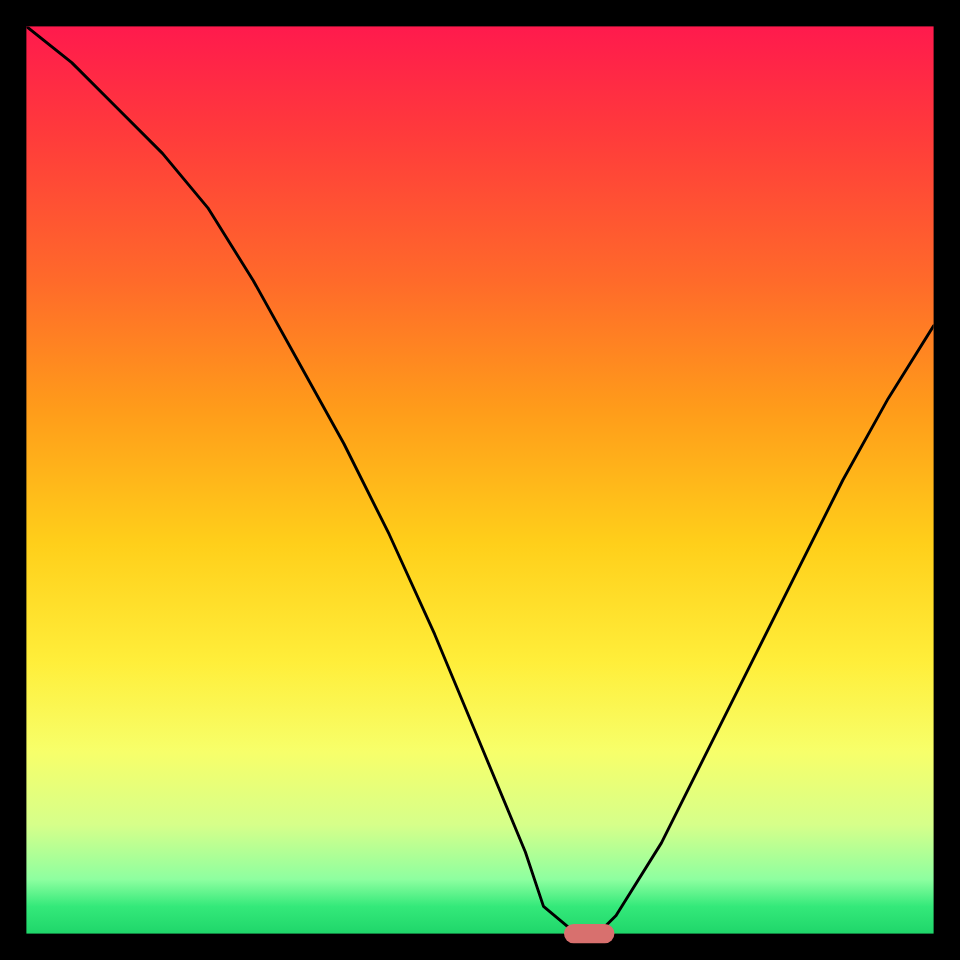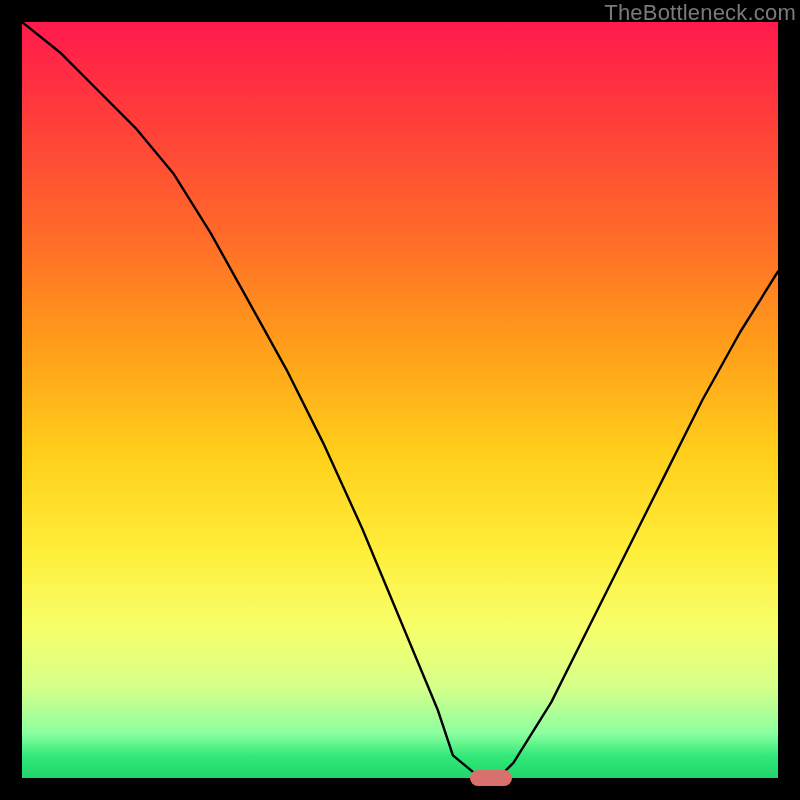--- a/index.html
+++ b/index.html
@@ -70,15 +70,14 @@
   <div class="plot">
 
     <svg class="curve" viewBox="0 0 756 756" preserveAspectRatio="none">
       <path id="curve-path" fill="none" stroke="#000" stroke-width="2.4" stroke-linejoin="round" stroke-linecap="round" d="M0.0 0.0 L37.8 30.2 L75.6 68.0 L113.4 105.8 L151.2 151.2 L189.0 211.7 L226.8 279.7 L264.6 347.8 L302.4 423.4 L340.2 506.5 L378.0 597.2 L415.8 688.0 L430.9 733.3 L453.6 752.2 L476.3 756.0 L491.4 740.9 L529.2 680.4 L567.0 604.8 L604.8 529.2 L642.6 453.6 L680.4 378.0 L718.2 310.0 L756.0 249.5 "></path>
     </svg>
 
     <div id="marker" class="marker" style="left: 468.72px; top: 756px; background: rgb(216, 112, 110);"></div>
 
   </div>
 
-  <div class="watermark">TheBottleneck.com</div>
 
 </div>
 
 </body></html>

